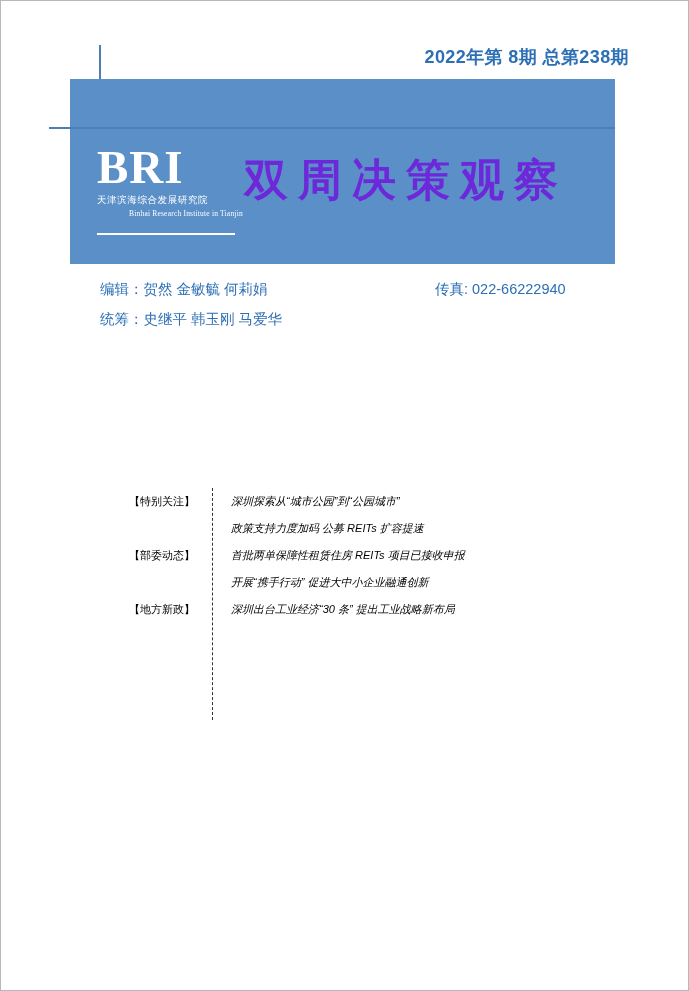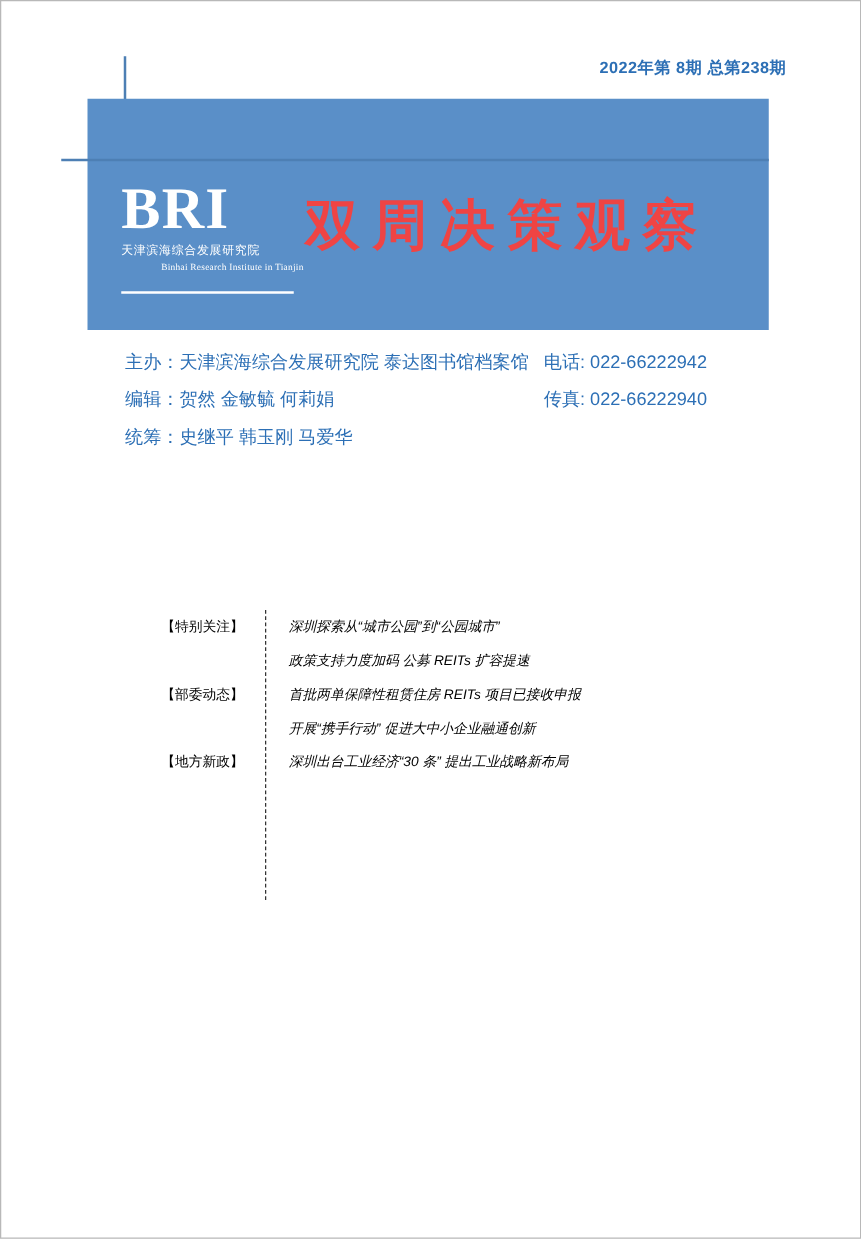--- a/index.html
+++ b/index.html
@@ -21,21 +21,21 @@
     box-sizing: border-box;
     border: 1px solid #b8b8b8;
     background: #ffffff;
   }
 
   
   .issue-line {
     position: absolute;
     top: 44px;
     right: 59px;
-    font-size: 13px;
+    font-size: 18px;
     font-weight: bold;
     color: #2c6fb5;
     letter-spacing: 0.4px;
     white-space: nowrap;
   }
 
   
   .mast-band {
     position: absolute;
     left: 69px;
@@ -101,21 +101,21 @@
     background: #ffffff;
   }
 
   .mast-title {
     position: absolute;
     left: 243px;
     top: 150px;
     font-family: "DejaVu Serif", serif;
     font-size: 44px;
     font-weight: bold;
-    color: #ef4444;
+    color: #6d28d9;
     letter-spacing: 10px;
     white-space: nowrap;
   }
 
   
   .credits {
     position: absolute;
     left: 99px;
     top: 279px;
     width: 500px;
@@ -189,24 +189,20 @@
     <div class="bri-word">BRI</div>
     <div class="bri-cn">天津滨海综合发展研究院</div>
     <div class="bri-en">Binhai Research Institute in Tianjin</div>
   </div>
   <div class="bri-underline"></div>
 
   <div class="mast-title">双周决策观察</div>
 
   <div class="credits">
     <div class="credit-row">
-      <span class="c-left">主办：天津滨海综合发展研究院  泰达图书馆档案馆</span>
-      <span class="c-right">电话: 022-66222942</span>
-    </div>
-    <div class="credit-row">
       <span class="c-left">编辑：贺然  金敏毓  何莉娟</span>
       <span class="c-right">传真: 022-66222940</span>
     </div>
     <div class="credit-row">
       <span class="c-left">统筹：史继平  韩玉刚   马爱华</span>
       <span class="c-right"></span>
     </div>
   </div>
 
   <div class="toc-divider"></div>

